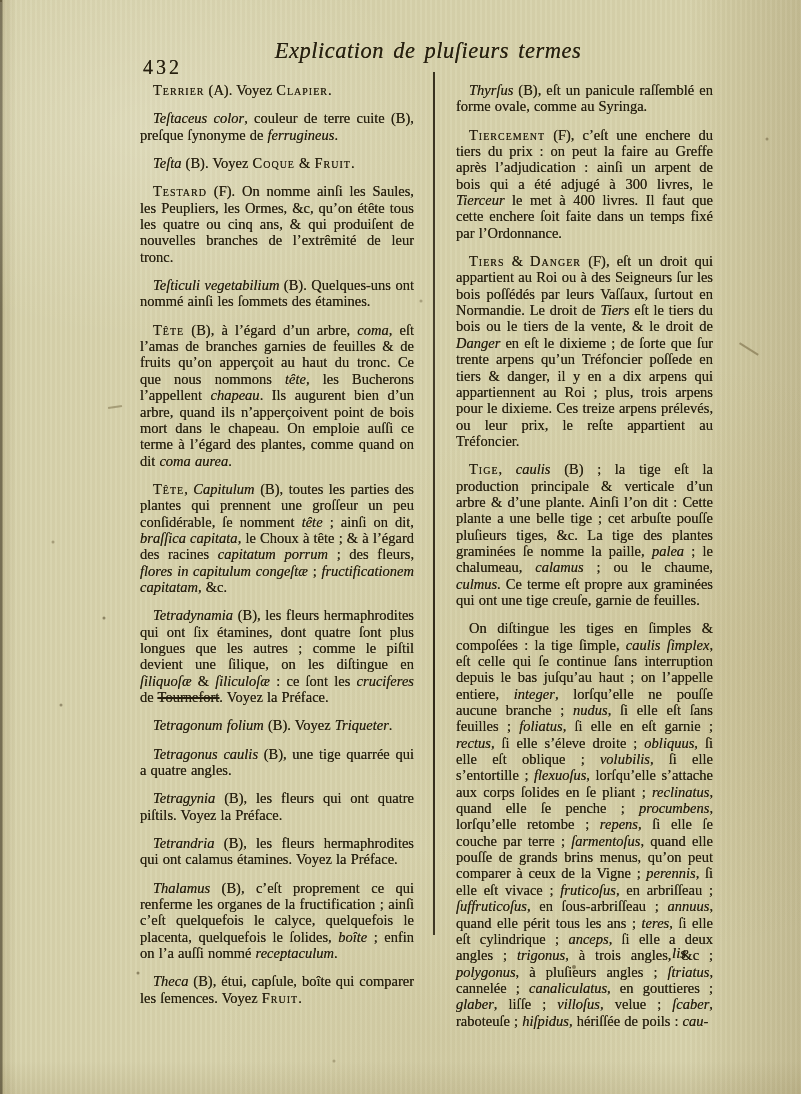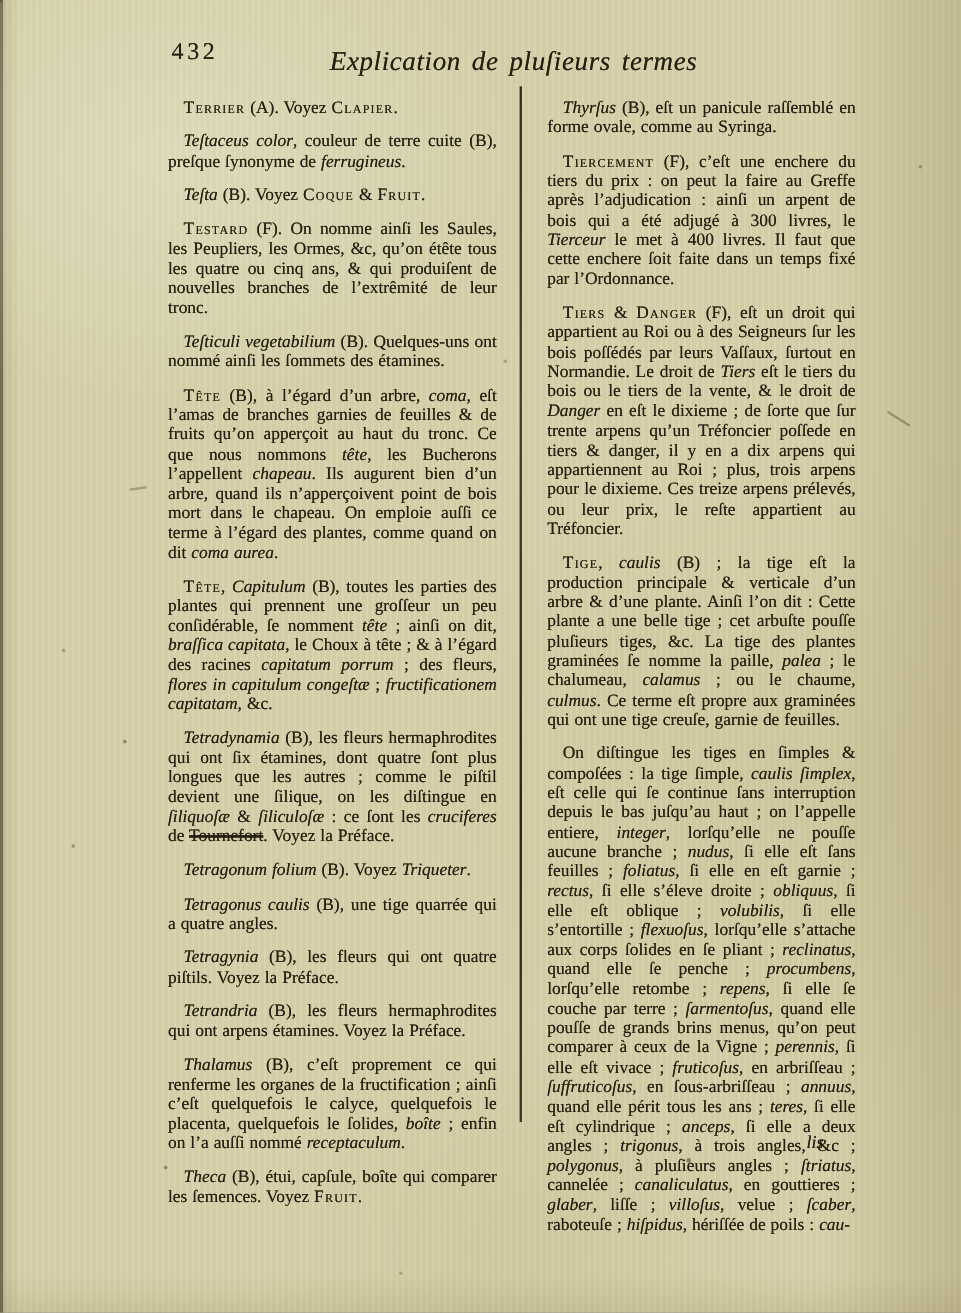--- a/index.html
+++ b/index.html
@@ -14,21 +14,21 @@
       radial-gradient(ellipse 300px 260px at 55% 95%, rgba(140,118,60,0.08), rgba(140,118,60,0) 75%),
       repeating-linear-gradient(90deg, rgba(255,255,250,0.035) 0 2px, rgba(100,88,44,0.035) 2px 5px),
       linear-gradient(90deg, rgba(58,49,26,0.65) 0, rgba(58,49,26,0.65) 2px, rgba(120,102,54,0.18) 3px, rgba(120,102,54,0) 16px),
       linear-gradient(90deg, rgba(0,0,0,0) 86%, rgba(125,104,50,0.10) 92%, rgba(112,92,44,0.20) 100%),
       linear-gradient(0deg, rgba(112,92,44,0.12) 0, rgba(112,92,44,0) 3%);
     font-family:"Liberation Serif","DejaVu Serif",serif;
     color:#261f0f;
   }
   .ink{ text-shadow:0 0 0.35px rgba(38,31,15,0.8); }
   .page-number{
-    position:absolute;left:143px;top:32px;
+    position:absolute;left:143px;top:56px;
     font-size:20px;letter-spacing:3px;
   }
   .page-title{
     position:absolute;left:128px;top:38px;width:600px;
     text-align:center;
     font-style:italic;font-size:22.5px;letter-spacing:0.5px;
     word-spacing:3px;
   }
   .col{
     position:absolute;top:70px;
@@ -93,21 +93,21 @@
       <p class="par"><span class="it">Teſtaceus color</span><span class="pl">, couleur de terre cuite (B), preſque ſynonyme de </span><span class="it">ferrugineus</span><span class="pl">.</span></p>
       <p class="par"><span class="it">Teſta</span><span class="pl"> (B). Voyez </span><span class="sc">Coque</span><span class="pl"> &amp; </span><span class="sc">Fruit</span><span class="pl">.</span></p>
       <p class="par"><span class="sc">Testard</span><span class="pl"> (F). On nomme ainſi les Saules, les Peupliers, les Ormes, &amp;c, qu’on étête tous les quatre ou cinq ans, &amp; qui produiſent de nouvelles branches de l’extrêmité de leur tronc.</span></p>
       <p class="par"><span class="it">Teſticuli vegetabilium</span><span class="pl"> (B). Quelques-uns ont nommé ainſi les ſommets des étamines.</span></p>
       <p class="par"><span class="sc">Tête</span><span class="pl"> (B), à l’égard d’un arbre, </span><span class="it">coma</span><span class="pl">, eſt l’amas de branches garnies de feuilles &amp; de fruits qu’on apperçoit au haut du tronc. Ce que nous nommons </span><span class="it">tête</span><span class="pl">, les Bucherons l’appellent </span><span class="it">chapeau</span><span class="pl">. Ils augurent bien d’un arbre, quand ils n’apperçoivent point de bois mort dans le chapeau. On emploie auſſi ce terme à l’égard des plantes, comme quand on dit </span><span class="it">coma aurea</span><span class="pl">.</span></p>
       <p class="par"><span class="sc">Tête</span><span class="pl">, </span><span class="it">Capitulum</span><span class="pl"> (B), toutes les parties des plantes qui prennent une groſſeur un peu conſidérable, ſe nomment </span><span class="it">tête</span><span class="pl"> ; ainſi on dit, </span><span class="it">braſſica capitata</span><span class="pl">, le Choux à tête ; &amp; à l’égard des racines </span><span class="it">capitatum porrum</span><span class="pl"> ; des fleurs, </span><span class="it">flores in capitulum congeſtæ</span><span class="pl"> ; </span><span class="it">fructificationem capitatam</span><span class="pl">, &amp;c.</span></p>
       <p class="par"><span class="it">Tetradynamia</span><span class="pl"> (B), les fleurs hermaphrodites qui ont ſix étamines, dont quatre ſont plus longues que les autres ; comme le piſtil devient une ſilique, on les diſtingue en </span><span class="it">ſiliquoſæ</span><span class="pl"> &amp; </span><span class="it">ſiliculoſæ</span><span class="pl"> : ce ſont les </span><span class="it">cruciferes</span><span class="pl"> de </span><span class="st">Tournefort</span><span class="pl">. Voyez la Préface.</span></p>
       <p class="par"><span class="it">Tetragonum folium</span><span class="pl"> (B). Voyez </span><span class="it">Triqueter</span><span class="pl">.</span></p>
       <p class="par"><span class="it">Tetragonus caulis</span><span class="pl"> (B), une tige quarrée qui a quatre angles.</span></p>
       <p class="par"><span class="it">Tetragynia</span><span class="pl"> (B), les fleurs qui ont quatre piſtils. Voyez la Préface.</span></p>
-      <p class="par"><span class="it">Tetrandria</span><span class="pl"> (B), les fleurs hermaphrodites qui ont arpens étamines. Voyez la Préface.</span></p>
+      <p class="par"><span class="it">Tetrandria</span><span class="pl"> (B), les fleurs hermaphrodites qui ont calamus étamines. Voyez la Préface.</span></p>
       <p class="par"><span class="it">Thalamus</span><span class="pl"> (B), c’eſt proprement ce qui renferme les organes de la fructification ; ainſi c’eſt quelquefois le calyce, quelquefois le placenta, quelquefois le ſolides, </span><span class="it">boîte</span><span class="pl"> ; enfin on l’a auſſi nommé </span><span class="it">receptaculum</span><span class="pl">.</span></p>
       <p class="par"><span class="it">Theca</span><span class="pl"> (B), étui, capſule, boîte qui comparer les ſemences. Voyez </span><span class="sc">Fruit</span><span class="pl">.</span></p>
     </div>
   <div class="divider"></div>
   <div class="col col-right">
       <p class="par"><span class="it">Thyrſus</span><span class="pl"> (B), eſt un panicule raſſemblé en forme ovale, comme au Syringa.</span></p>
       <p class="par"><span class="sc">Tiercement</span><span class="pl"> (F), c’eſt une enchere du tiers du prix : on peut la faire au Greffe après l’adjudication : ainſi un arpent de bois qui a été adjugé à 300 livres, le </span><span class="it">Tierceur</span><span class="pl"> le met à 400 livres. Il faut que cette enchere ſoit faite dans un temps fixé par l’Ordonnance.</span></p>
       <p class="par"><span class="sc">Tiers</span><span class="pl"> &amp; </span><span class="sc">Danger</span><span class="pl"> (F), eſt un droit qui appartient au Roi ou à des Seigneurs ſur les bois poſſédés par leurs Vaſſaux, ſurtout en Normandie. Le droit de </span><span class="it">Tiers</span><span class="pl"> eſt le tiers du bois ou le tiers de la vente, &amp; le droit de </span><span class="it">Danger</span><span class="pl"> en eſt le dixieme ; de ſorte que ſur trente arpens qu’un Tréfoncier poſſede en tiers &amp; danger, il y en a dix arpens qui appartiennent au Roi ; plus, trois arpens pour le dixieme. Ces treize arpens prélevés, ou leur prix, le reſte appartient au Tréfoncier.</span></p>
       <p class="par"><span class="sc">Tige</span><span class="pl">, </span><span class="it">caulis</span><span class="pl"> (B) ; la tige eſt la production principale &amp; verticale d’un arbre &amp; d’une plante. Ainſi l’on dit : Cette plante a une belle tige ; cet arbuſte pouſſe pluſieurs tiges, &amp;c. La tige des plantes graminées ſe nomme la paille, </span><span class="it">palea</span><span class="pl"> ; le chalumeau, </span><span class="it">calamus</span><span class="pl"> ; ou le chaume, </span><span class="it">culmus</span><span class="pl">. Ce terme eſt propre aux graminées qui ont une tige creuſe, garnie de feuilles.</span></p>
       <p class="par"><span class="pl">On diſtingue les tiges en ſimples &amp; compoſées : la tige ſimple, </span><span class="it">caulis ſimplex</span><span class="pl">, eſt celle qui ſe continue ſans interruption depuis le bas juſqu’au haut ; on l’appelle entiere, </span><span class="it">integer</span><span class="pl">, lorſqu’elle ne pouſſe aucune branche ; </span><span class="it">nudus</span><span class="pl">, ſi elle eſt ſans feuilles ; </span><span class="it">foliatus</span><span class="pl">, ſi elle en eſt garnie ; </span><span class="it">rectus</span><span class="pl">, ſi elle s’éleve droite ; </span><span class="it">obliquus</span><span class="pl">, ſi elle eſt oblique ; </span><span class="it">volubilis</span><span class="pl">, ſi elle s’entortille ; </span><span class="it">flexuoſus</span><span class="pl">, lorſqu’elle s’attache aux corps ſolides en ſe pliant ; </span><span class="it">reclinatus</span><span class="pl">, quand elle ſe penche ; </span><span class="it">procumbens</span><span class="pl">, lorſqu’elle retombe ; </span><span class="it">repens</span><span class="pl">, ſi elle ſe couche par terre ; </span><span class="it">ſarmentoſus</span><span class="pl">, quand elle pouſſe de grands brins menus, qu’on peut comparer à ceux de la Vigne ; </span><span class="it">perennis</span><span class="pl">, ſi elle eſt vivace ; </span><span class="it">fruticoſus</span><span class="pl">, en arbriſſeau ; </span><span class="it">ſuffruticoſus</span><span class="pl">, en ſous-arbriſſeau ; </span><span class="it">annuus</span><span class="pl">, quand elle périt tous les ans ; </span><span class="it">teres</span><span class="pl">, ſi elle eſt cylindrique ; </span><span class="it">anceps</span><span class="pl">, ſi elle a deux angles ; </span><span class="it">trigonus</span><span class="pl">, à trois angles, &amp;c ; </span><span class="it">polygonus</span><span class="pl">, à pluſieurs angles ; </span><span class="it">ſtriatus</span><span class="pl">, cannelée ; </span><span class="it">canaliculatus</span><span class="pl">, en gouttieres ; </span><span class="it">glaber</span><span class="pl">, liſſe ; </span><span class="it">villoſus</span><span class="pl">, velue ; </span><span class="it">ſcaber</span><span class="pl">, raboteuſe ; </span><span class="it">hiſpidus</span><span class="pl">, hériſſée de poils : </span><span class="it">cau-</span></p>

